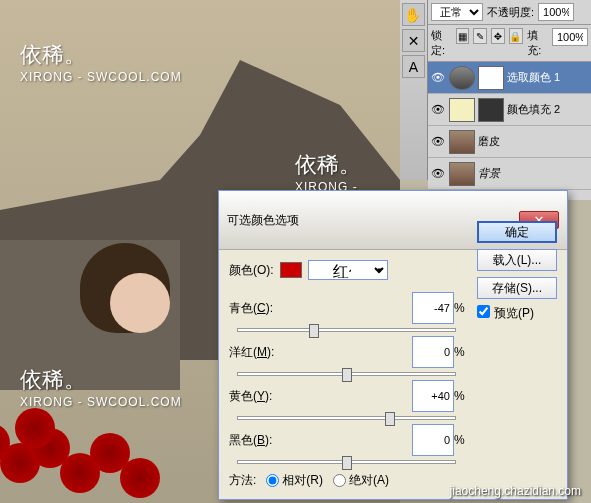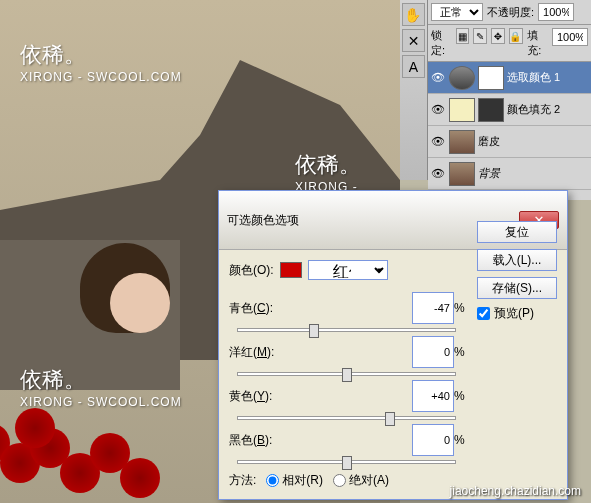--- a/index.html
+++ b/index.html
@@ -60,21 +60,21 @@
     .slider-track { flex: 1; height: 4px; background: #fff; border: 1px solid #999; position: relative; margin: 4px 8px; }
     .slider-thumb { position: absolute; top: -5px; width: 10px; height: 14px; background: #e0e0e0; border: 1px solid #666; margin-left: -5px; }
     .slider-input { width: 42px; height: 32px; border: 1px solid #7a96df; text-align: right; padding: 0 3px; font-size: 11px; }
     .pct { width: 10px; }
     .method-row { display: flex; align-items: center; gap: 10px; margin-top: 8px; }
     .red-note { color: #d00000; font-size: 14px; margin: 8px 0 4px 0; font-family: SimSun, serif; }
     .radio-label { display: flex; align-items: center; gap: 3px; }
     .dialog-buttons { position: absolute; top: 30px; right: 10px; width: 80px; }
     .dlg-btn { display: block; width: 100%; height: 22px; margin-bottom: 6px; background: linear-gradient(#fdfdfd, #e8e8e8); border: 1px solid #7a96df; font-size: 12px; cursor: pointer; }
     .dlg-btn.primary { border: 2px solid #3060c0; background: linear-gradient(#e0eeff, #b8d4f5); }
-    .preview-row { display: flex; align-items: center; gap: 4px; font-size: 12px; }
+    .preview-row { display: flex; align-items: flex-start; gap: 4px; font-size: 12px; }
     
     .footer-mark { position: absolute; bottom: 5px; right: 10px; text-align: right; font-size: 14px; color: #fff; font-family: SimSun, serif; text-shadow: 1px 1px 2px #000; }
     .footer-mark .url { font-size: 12px; color: #fff; }
   </style>
 </head>
 <body>
 
 <div class="canvas-area">
   <div class="building"></div>
   <div class="building2"></div>
@@ -226,21 +226,21 @@
         <input type="radio" name="method" checked="" style="">
         <span>相对(R)</span>
       </label>
       <label class="radio-label">
         <input type="radio" name="method" style="">
         <span>绝对(A)</span>
       </label>
     </div>
 
     <div class="dialog-buttons">
-      <button class="dlg-btn">复位</button>
+      <button class="dlg-btn primary">确定</button>
       <button class="dlg-btn">载入(L)...</button>
       <button class="dlg-btn">存储(S)...</button>
       <label class="preview-row">
         <input type="checkbox" checked="" style="">
         <span>预览(P)</span>
       </label>
     </div>
   </div>
 </div>
 

